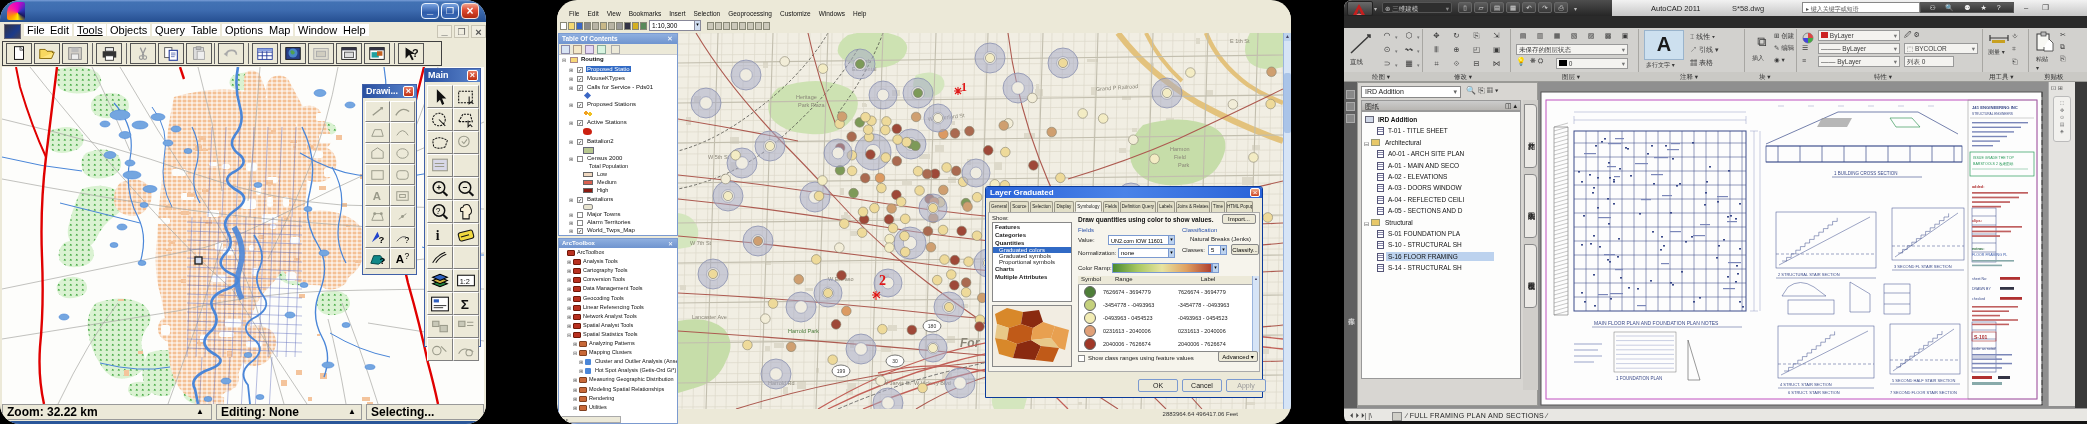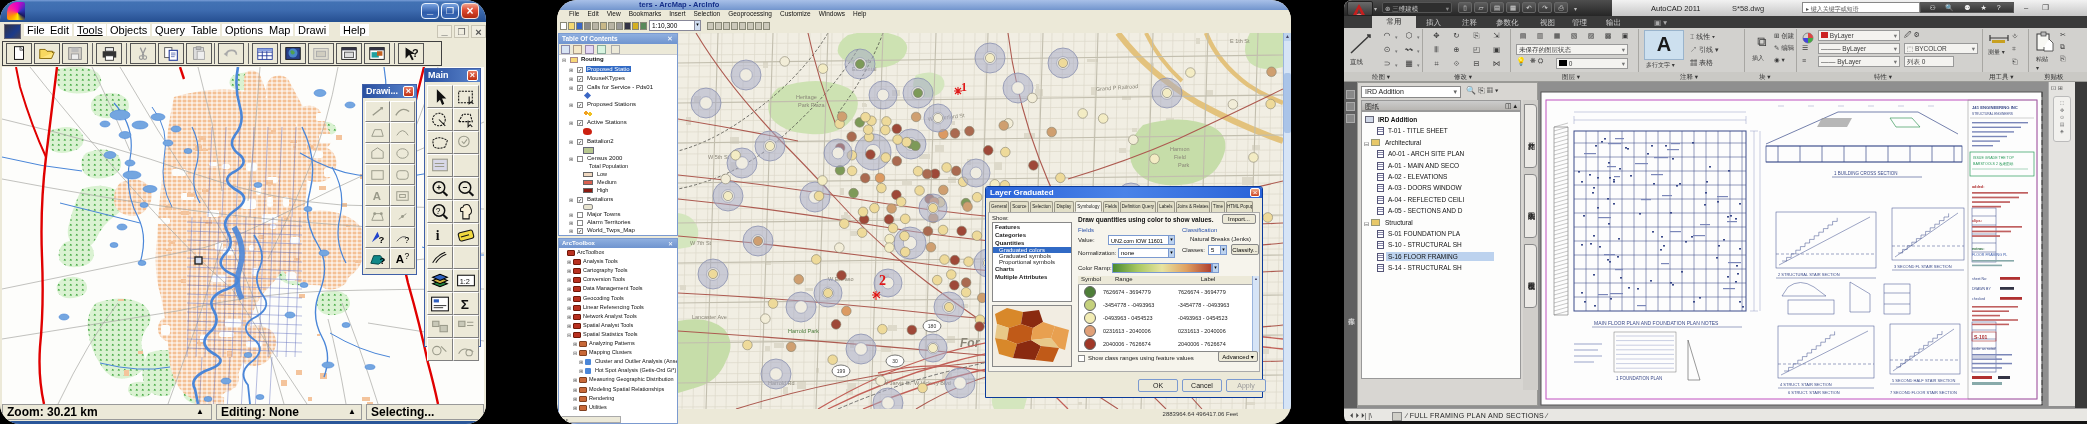--- a/index.html
+++ b/index.html
@@ -31,21 +31,21 @@
   <div class="abs" id="w1-menu" style="left:0;top:22px;width:486px;height:19px;background:#ece9d8;">
     <div class="abs" style="left:4px;top:2px;width:17px;height:15px;background:linear-gradient(135deg,#334,#1a3a8a 60%,#445);border:1px solid #667;"></div>
     <div class="mi" style="left:24px;top:2px;">File</div>
     <div class="mi" style="left:47px;top:2px;">Edit</div>
     <div class="mi" style="left:74px;top:2px;text-decoration:underline;">Tools</div>
     <div class="mi" style="left:107px;top:2px;">Objects</div>
     <div class="mi" style="left:152px;top:2px;">Query</div>
     <div class="mi" style="left:188px;top:2px;">Table</div>
     <div class="mi" style="left:222px;top:2px;">Options</div>
     <div class="mi" style="left:266px;top:2px;">Map</div>
-    <div class="mi" style="left:295px;top:2px;">Drawi</div>
+    <div class="mi" style="left:295px;top:2px;">Window</div>
     <div class="mi" style="left:340px;top:2px;">Help</div>
     <div class="abs" style="left:437px;top:3px;width:15px;height:13px;color:#555;font-size:11px;font-weight:bold;line-height:8px;text-align:center;border:1px solid #c8c4b4;background:#f0ede0;">_</div>
     <div class="abs" style="left:454px;top:3px;width:15px;height:13px;color:#555;font-size:9px;line-height:12px;text-align:center;border:1px solid #c8c4b4;background:#f0ede0;">❐</div>
     <div class="abs" style="left:471px;top:3px;width:15px;height:13px;color:#555;font-size:11px;font-weight:bold;line-height:12px;text-align:center;border:1px solid #c8c4b4;background:#f0ede0;">×</div>
   </div>
   <div class="abs" id="w1-toolbar" style="left:0;top:41px;width:486px;height:26px;background:#ece9d8;">
     <div class="abs" style="left:2px;top:0;width:440px;height:25px;border:1px solid #404040;background:#ece9d8;"></div>
     <div class="abs" style="left:6px;top:2px;width:26px;height:21px;border:1px solid #555;background:#ece9d8;"><svg width="24" height="19" viewBox="0 0 24 21">
           <rect x="7" y="3" width="10" height="14" fill="#fff" stroke="#000"></rect>
           <path d="M13 3 l4 4 h-4 z" fill="#ccc" stroke="#000" stroke-width="0.5"></path>
@@ -523,31 +523,30 @@
 <div class="ftbtn" style="left:2px;top:269px;width:26px;height:23px;"><svg width="24" height="21" viewBox="0 0 22 20">
           <circle cx="8" cy="11" r="4" fill="none" stroke="#9a9a8a"></circle>
           <path d="M12 7 l5 5" stroke="#9a9a8a"></path>
         </svg></div>
 <div class="ftbtn" style="left:28px;top:269px;width:26px;height:23px;"><svg width="24" height="21" viewBox="0 0 22 20">
           <path d="M4 14 Q8 6 18 12" stroke="#9a9a8a" fill="none"></path>
           <circle cx="14" cy="13" r="3" fill="none" stroke="#9a9a8a"></circle>
         </svg></div>
   </div>
   <div class="abs" id="w1-status" style="left:0;top:404px;width:486px;height:17px;background:#ece9d8;font-size:12px;font-weight:bold;color:#000;">
-    <span class="abs" style="left:2px;top:0;width:210px;height:16px;border:1px solid #999;padding-left:4px;">Zoom: 30.21 km</span>
+    <span class="abs" style="left:2px;top:0;width:210px;height:16px;border:1px solid #999;padding-left:4px;">Zoom: 32.22 km</span>
     <span class="abs" style="left:196px;top:3px;font-size:8px;">▲</span>
     <span class="abs" style="left:216px;top:0;width:146px;height:16px;border:1px solid #999;padding-left:4px;">Editing: None</span>
     <span class="abs" style="left:348px;top:3px;font-size:8px;">▲</span>
     <span class="abs" style="left:366px;top:0;width:118px;height:16px;border:1px solid #999;padding-left:4px;">Selecting...</span>
   </div>
   <div class="abs" style="left:0;top:421px;width:486px;height:3px;background:#2a5699;"></div>
 </div>
 
 <div class="win" id="w2">
-  <div class="abs" style="left:0;top:0;width:734px;height:10px;background:linear-gradient(#a8c0e8,#7295cd);color:#16308a;font-size:7.5px;font-weight:bold;"><span style="margin-left:82px;">ters - ArcMap - ArcInfo</span></div>
   <div class="abs" style="left:0;top:10px;width:734px;height:9px;background:#ece9d8;font-size:6.5px;color:#111;">
     <span style="margin-left:12px;">File</span><span style="margin-left:8px;">Edit</span><span style="margin-left:8px;">View</span><span style="margin-left:8px;">Bookmarks</span><span style="margin-left:8px;">Insert</span><span style="margin-left:8px;">Selection</span><span style="margin-left:8px;">Geoprocessing</span><span style="margin-left:8px;">Customize</span><span style="margin-left:8px;">Windows</span><span style="margin-left:8px;">Help</span>
   </div>
   <div class="abs" id="w2-toolbar" style="left:0;top:19px;width:734px;height:14px;background:#ece9d8;">
     <span class="abs" style="left:3px;top:2.5px;width:7px;height:8px;background:#fff;border:1px solid #887;"></span>
 <span class="abs" style="left:11px;top:2.5px;width:7px;height:8px;background:#f4d870;border:1px solid #887;"></span>
 <span class="abs" style="left:19px;top:2.5px;width:7px;height:8px;background:#3a66c4;border:1px solid #887;"></span>
 <span class="abs" style="left:27px;top:2.5px;width:7px;height:8px;background:#8a8a8a;border:1px solid #887;"></span>
 <span class="abs" style="left:35px;top:2.5px;width:7px;height:8px;background:#b8b4a4;border:1px solid #887;"></span>
 <span class="abs" style="left:43px;top:2.5px;width:7px;height:8px;background:#c8b888;border:1px solid #887;"></span>
@@ -1328,30 +1327,20 @@
 <div class="abs" style="left:178px;top:2px;width:14px;height:11px;background:linear-gradient(#5e5e5e,#383838);border:1px solid #666;border-radius:2px;color:#ddd;font-size:6.5px;text-align:center;line-height:10px;">↶</div>
 <div class="abs" style="left:194px;top:2px;width:14px;height:11px;background:linear-gradient(#5e5e5e,#383838);border:1px solid #666;border-radius:2px;color:#ddd;font-size:6.5px;text-align:center;line-height:10px;">↷</div>
 <div class="abs" style="left:210px;top:2px;width:14px;height:11px;background:linear-gradient(#5e5e5e,#383838);border:1px solid #666;border-radius:2px;color:#ddd;font-size:6.5px;text-align:center;line-height:10px;">⎙</div>
 <div class="abs" style="left:230px;top:5px;font-size:6px;color:#bbb;">▾</div>
 <div class="abs" style="left:307px;top:3.5px;font-size:7.5px;color:#222;">AutoCAD 2011</div>
 <div class="abs" style="left:388px;top:3.5px;font-size:7.5px;color:#333;">S*58.dwg</div>
 <div class="abs" style="left:458px;top:2px;width:118px;height:11px;background:#fff;border:1px solid #888;color:#555;font-size:6px;padding:1.5px 3px;">▸ 键入关键字或短语</div>
 <div class="abs" style="left:576px;top:2px;width:94px;height:11px;background:linear-gradient(#5a5a5a,#333);border:1px solid #555;color:#eee;font-size:7px;text-align:center;line-height:10px;letter-spacing:4px;">⚇ 🔍 ⚉ ★ ?</div>
 <div class="abs" style="left:680px;top:3px;width:50px;height:10px;color:#333;font-size:7.5px;letter-spacing:6px;">–  ❐</div>
   </div>
-  <div class="abs" id="w3-tabs" style="left:0;top:16px;width:743px;height:12px;background:#3a3a3a;font-size:7.5px;color:#ccc;">
-    <span class="abs" style="left:28px;top:0;width:44px;height:12px;background:#d2d1ce;color:#222;text-align:center;line-height:12px;">常用</span>
-    <span class="abs" style="left:82px;top:2px;">插入</span>
-    <span class="abs" style="left:118px;top:2px;">注释</span>
-    <span class="abs" style="left:152px;top:2px;">参数化</span>
-    <span class="abs" style="left:196px;top:2px;">视图</span>
-    <span class="abs" style="left:228px;top:2px;">管理</span>
-    <span class="abs" style="left:262px;top:2px;">输出</span>
-    <span class="abs" style="left:310px;top:2px;color:#aaa;">▣ ▾</span>
-  </div>
   <div class="abs" id="w3-ribbon" style="left:0;top:28px;width:743px;height:44px;background:#d2d1ce;">
     <div class="abs" style="left:78px;top:1px;width:1px;height:43px;background:#a8a7a3;"></div>
 <div class="abs" style="left:166px;top:1px;width:1px;height:43px;background:#a8a7a3;"></div>
 <div class="abs" style="left:294px;top:1px;width:1px;height:43px;background:#a8a7a3;"></div>
 <div class="abs" style="left:400px;top:1px;width:1px;height:43px;background:#a8a7a3;"></div>
 <div class="abs" style="left:452px;top:1px;width:1px;height:43px;background:#a8a7a3;"></div>
 <div class="abs" style="left:638px;top:1px;width:1px;height:43px;background:#a8a7a3;"></div>
 <div class="abs" style="left:684px;top:1px;width:1px;height:43px;background:#a8a7a3;"></div>
 <div class="abs" style="left:4px;top:3px;width:26px;height:26px;"><svg width="26" height="26">
           <path d="M3 22 L22 4 M19 4 l3 0 0 3" stroke="#3a3a3a" stroke-width="1.5" fill="none"></path>

